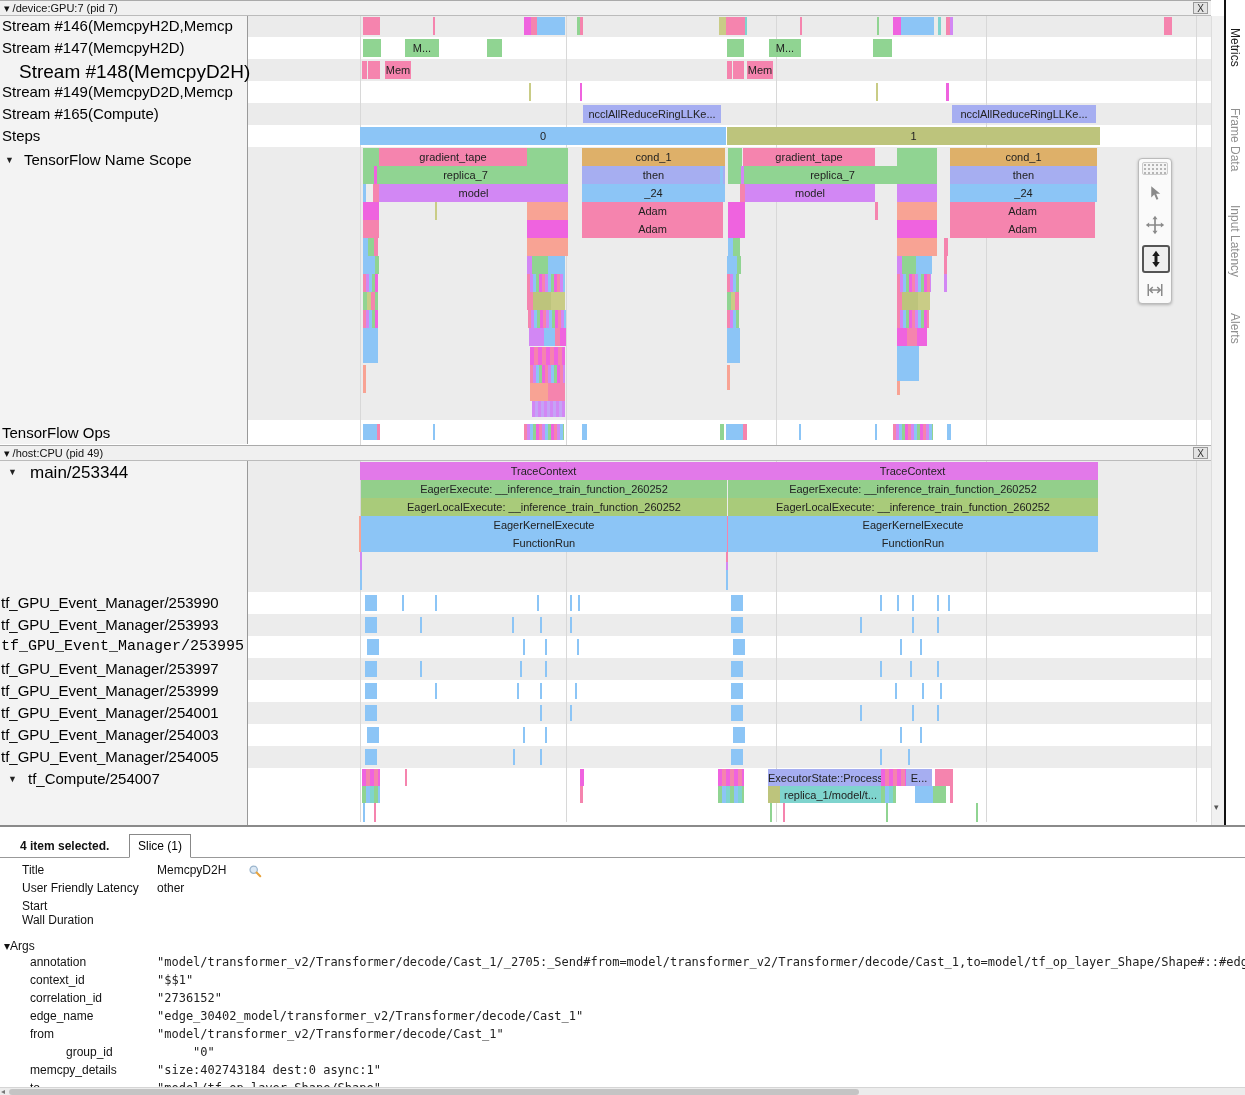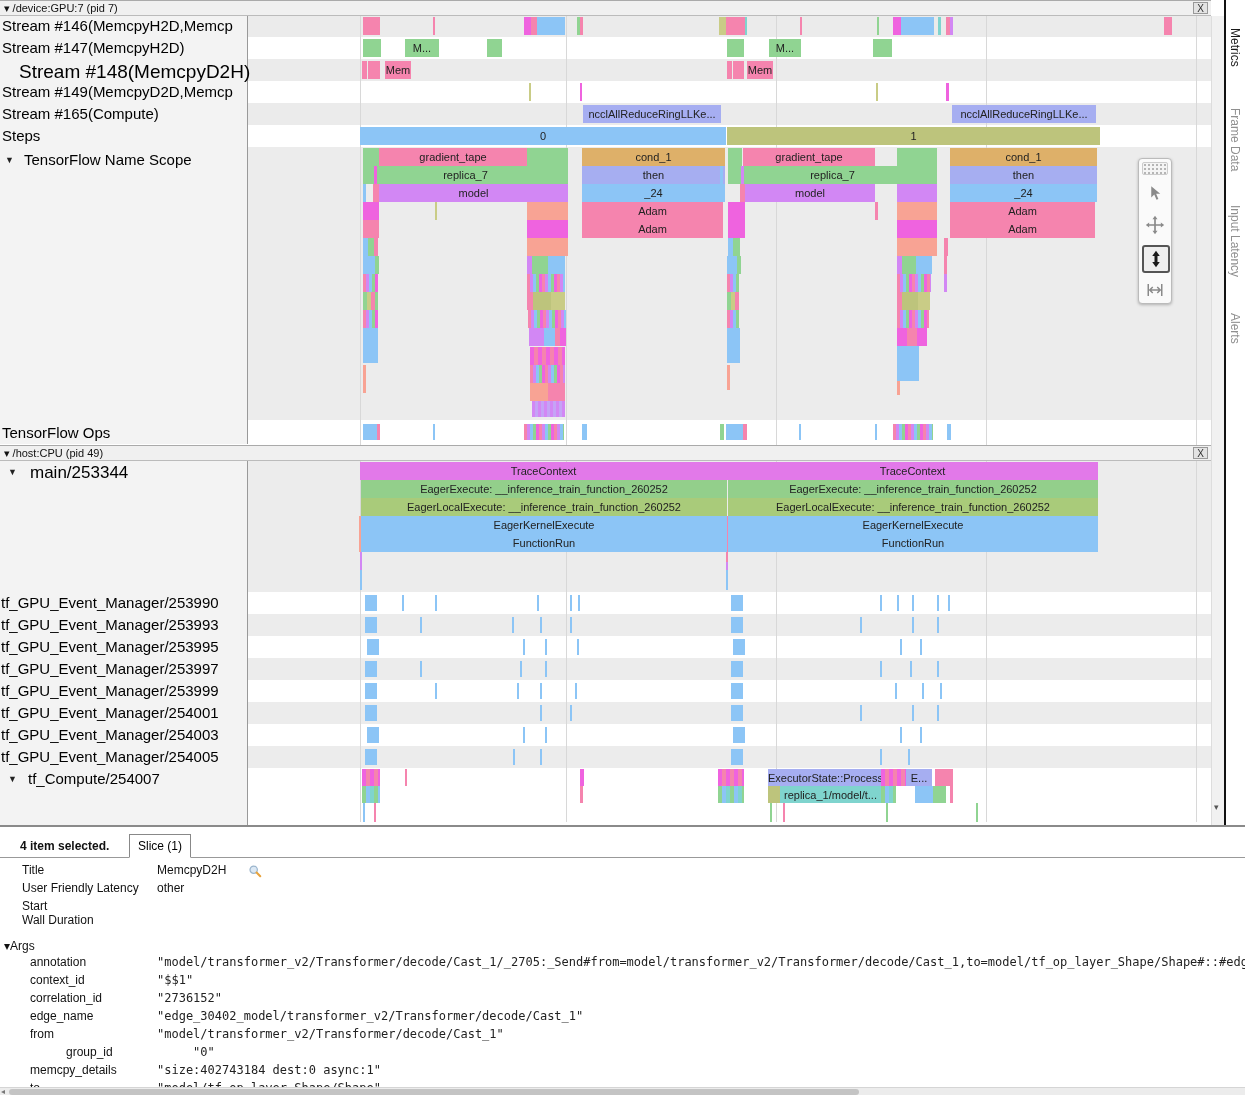--- a/index.html
+++ b/index.html
@@ -352,21 +352,21 @@
       <div class="row-label" style="left: 2px; top: 83px; font-size: 15px;">Stream #149(MemcpyD2D,Memcp</div>
       <div class="row-label" style="left: 2px; top: 105px; font-size: 15px;">Stream #165(Compute)</div>
       <div class="row-label" style="left: 2px; top: 127px; font-size: 15px;">Steps</div>
       <div class="row-arrow" style="left: 5px; top: 155px;">▼</div>
       <div class="row-label" style="left: 24px; top: 151px; font-size: 15px;">TensorFlow Name Scope</div>
       <div class="row-label" style="left: 2px; top: 424px; font-size: 15px;">TensorFlow Ops</div>
       <div class="row-arrow" style="left: 8px; top: 467px;">▼</div>
       <div class="row-label" style="left: 30px; top: 463px; font-size: 17px;">main/253344</div>
       <div class="row-label" style="left: 1px; top: 594px; font-size: 15px;">tf_GPU_Event_Manager/253990</div>
       <div class="row-label" style="left: 1px; top: 616px; font-size: 15px;">tf_GPU_Event_Manager/253993</div>
-      <div class="row-label" style="left: 1px; top: 638px; font-size: 15px;">tf_GPU_Event_Manager/253995</div>
+      <div class="row-label" style="left: 1px; top: 638px; font-size: 15px; font-family: Liberation Mono, monospace;">tf_GPU_Event_Manager/253995</div>
       <div class="row-label" style="left: 1px; top: 660px; font-size: 15px;">tf_GPU_Event_Manager/253997</div>
       <div class="row-label" style="left: 1px; top: 682px; font-size: 15px;">tf_GPU_Event_Manager/253999</div>
       <div class="row-label" style="left: 1px; top: 704px; font-size: 15px;">tf_GPU_Event_Manager/254001</div>
       <div class="row-label" style="left: 1px; top: 726px; font-size: 15px;">tf_GPU_Event_Manager/254003</div>
       <div class="row-label" style="left: 1px; top: 748px; font-size: 15px;">tf_GPU_Event_Manager/254005</div>
       <div class="row-arrow" style="left: 8px; top: 774px;">▼</div>
       <div class="row-label" style="left: 28px; top: 770px; font-size: 15px;">tf_Compute/254007</div>
     </div>
 
   <div class="proc-header" style="top:0;">

